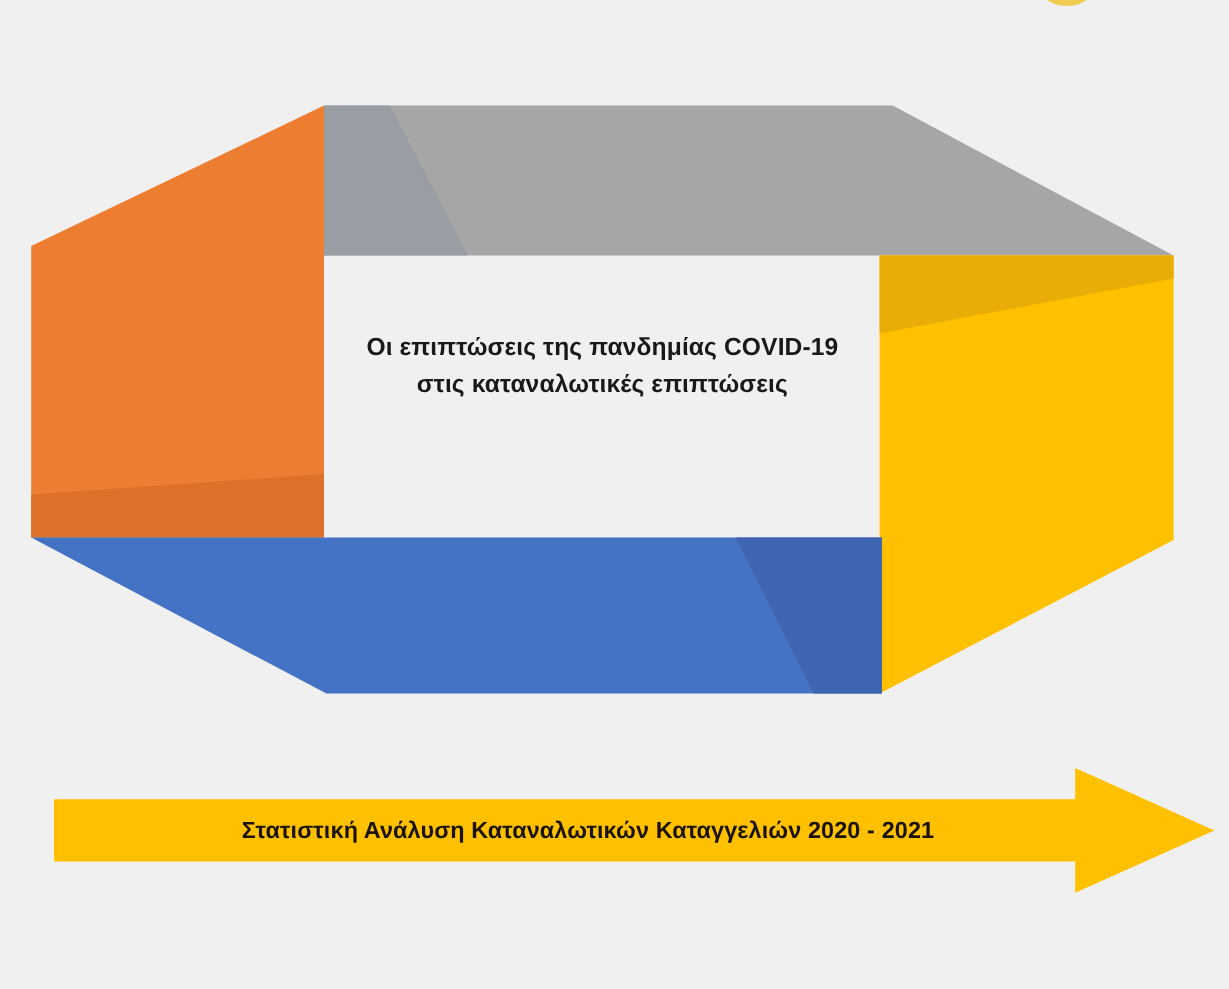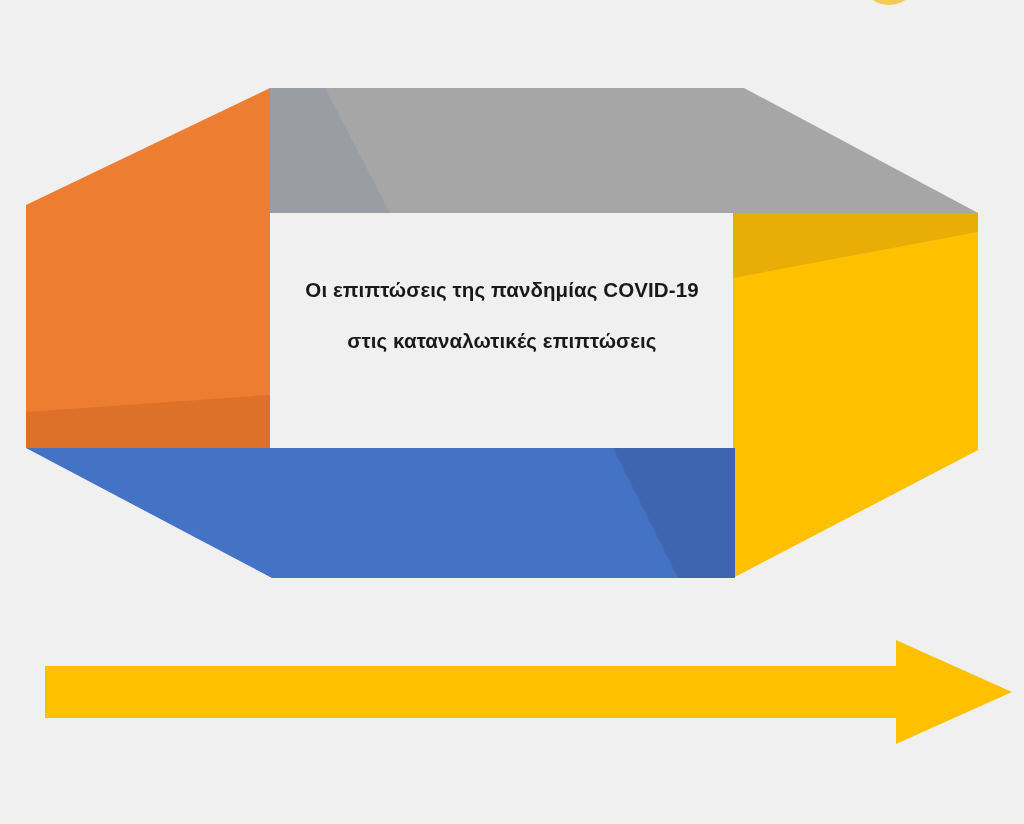--- a/index.html
+++ b/index.html
@@ -36,21 +36,21 @@
     pointer-events: none;
   }
   .title-line {
     font-size: 20.5px;
     font-weight: bold;
     color: #191919;
     line-height: 1.0;
     letter-spacing: 0.1px;
     white-space: nowrap;
   }
-  .title-line.l1 { margin-bottom: 30px; }
+  .title-line.l1 { margin-bottom: 10px; }
   .banner-text {
     position: absolute;
     left: 45px;
     top: 667px;
     width: 890px;
     height: 50px;
     display: flex;
     align-items: center;
     justify-content: center;
     font-size: 19.5px;
@@ -97,14 +97,15 @@
       <polygon points="45,666 896,666 896,640 1012,692 896,744 896,718 45,718" fill="#FFC000"></polygon>
     </g>
 
   </svg>
 
   <div class="title-block">
     <div class="title-line l1">Οι επιπτώσεις της πανδημίας COVID-19</div>
     <div class="title-line l2">στις καταναλωτικές επιπτώσεις</div>
   </div>
 
+  <div class="banner-text">Στατιστική Ανάλυση Καταναλωτικών Καταγγελιών 2020 - 2021</div>
 
 </div>
 
 </body></html>

